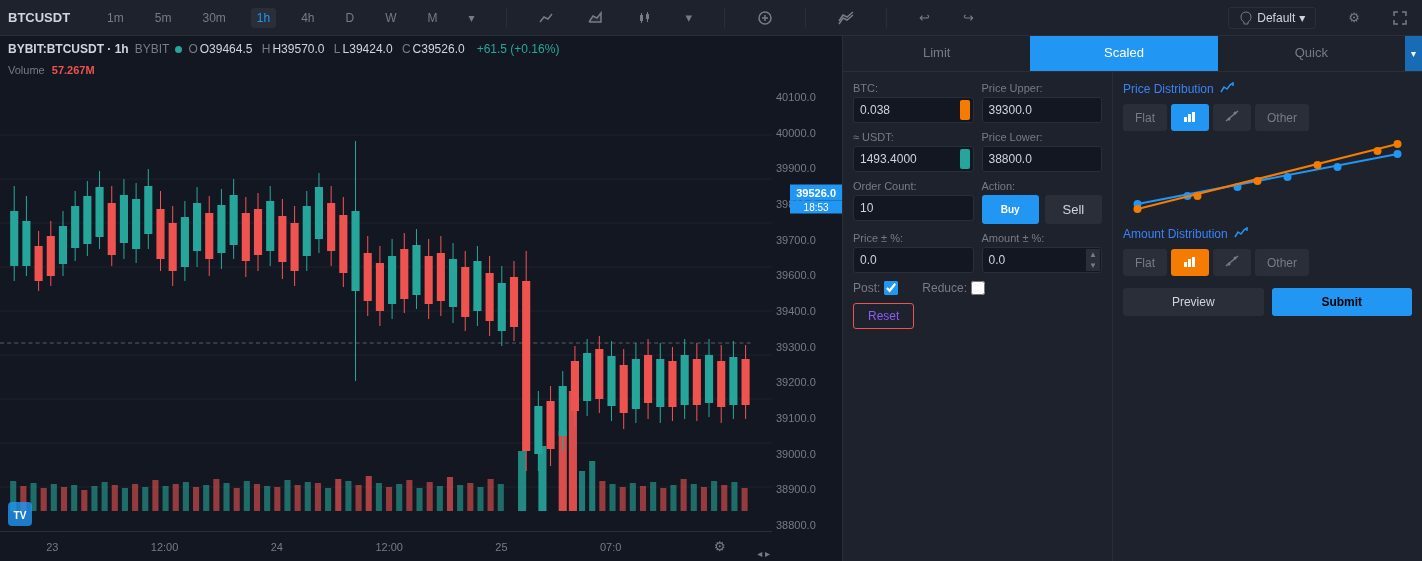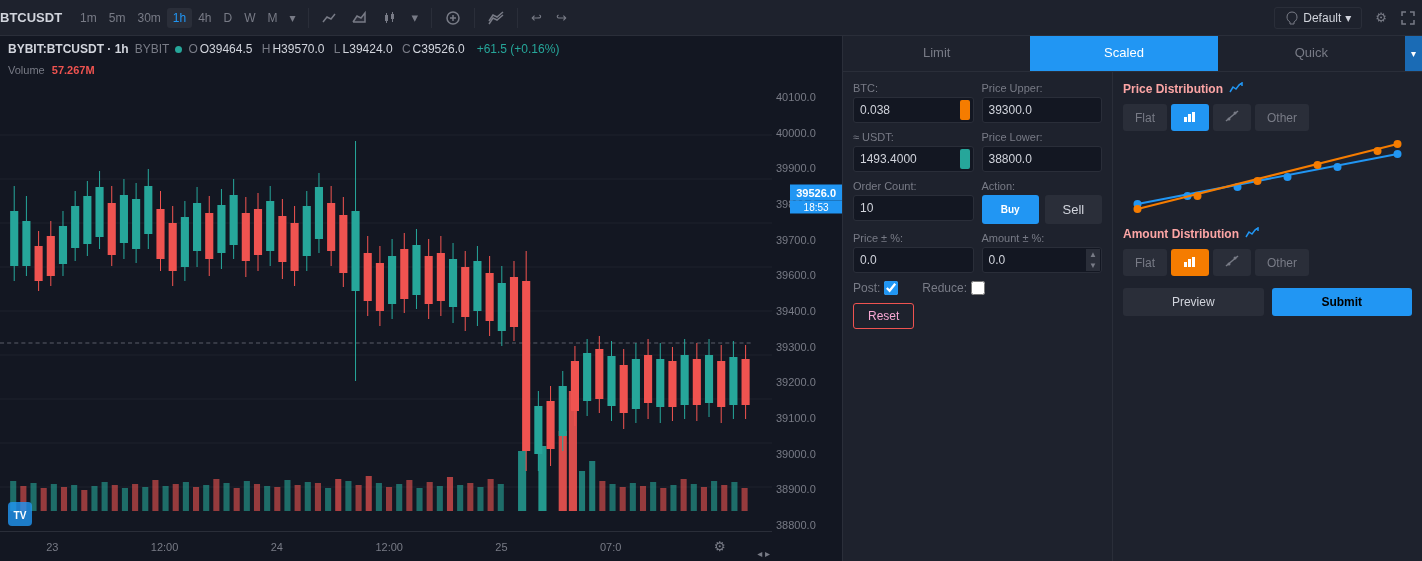--- a/index.html
+++ b/index.html
@@ -15,22 +15,23 @@
       flex-direction: column;
     }
 
     
     .top-toolbar {
       display: flex;
       align-items: center;
       background: #1e222d;
       border-bottom: 1px solid #2a2e39;
       height: 36px;
-      padding: 0 0;
+      padding: 0 8px;
       flex-shrink: 0;
+      gap: 19px;
     }
     .symbol-label {
       color: #d1d4dc;
       font-weight: 700;
       font-size: 13px;
       margin-right: 12px;
     }
     .interval-btn {
       background: transparent;
       border: none;
@@ -292,43 +293,43 @@
     }
     .checkbox-input {
       width: 14px;
       height: 14px;
       accent-color: #2196f3;
       cursor: pointer;
     }
     .reset-btn {
       background: transparent;
       border: 1px solid #ef5350;
-      color: #f9a8d4;
+      color: #8b5cf6;
       border-radius: 3px;
       padding: 5px 14px;
       cursor: pointer;
       font-size: 12px;
       width: fit-content;
     }
 
     
     .distribution-panel {
       flex: 1;
       padding: 10px;
       display: flex;
       flex-direction: column;
       gap: 8px;
     }
     .dist-header {
       display: flex;
       align-items: center;
       gap: 6px;
-      color: #fca5a5;
-      font-size: 12px;
-      font-weight: 700;
+      color: #3b82f6;
+      font-size: 12px;
+      font-weight: 400;
     }
     .dist-selector {
       display: flex;
       gap: 4px;
     }
     .dist-btn {
       background: #2a2e39;
       border: none;
       color: #787b86;
       padding: 5px 12px;

